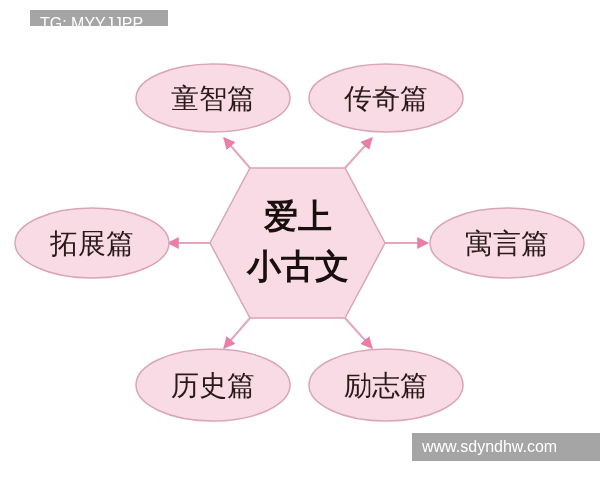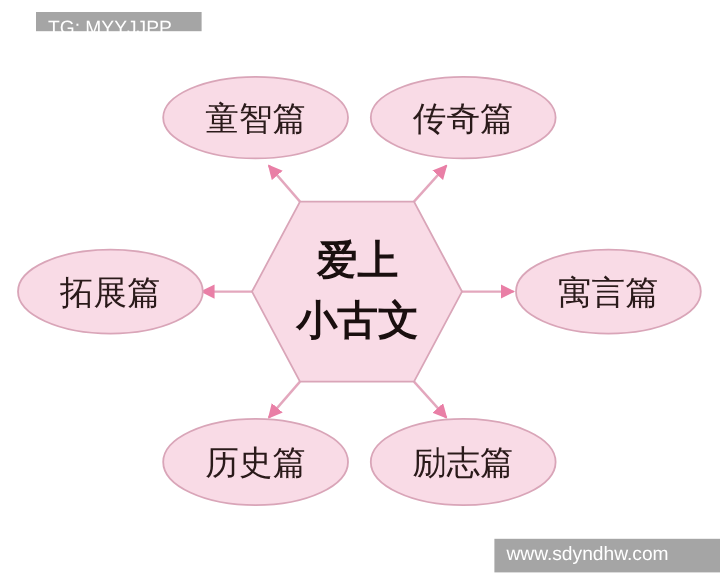--- a/index.html
+++ b/index.html
@@ -1,21 +1,21 @@
 <!DOCTYPE html>
 <html><head>
 <meta charset="utf-8">
 <style>
   html, body { margin:0; padding:0; }
   body { width:600px; height:480px; background:#ffffff; position:relative; overflow:hidden;
          font-family: "DejaVu Sans", sans-serif; }
   .badge { position:absolute; background:#a5a5a5; color:#ffffff;
            font-family:"Liberation Sans", sans-serif; font-size:16px; line-height:28px; padding:0 10px; }
   #tg { left:10px; top:10px; height:16px; width:118px;margin-left:20px; }
-  #wm { left:412px; top:449px; height:28px; width:168px; font-size:16px; }
+  #wm { left:412px; top:433px; height:28px; width:168px; font-size:16px; }
   svg { position:absolute; left:0; top:0; }
   .node-text { font-family:"DejaVu Serif", serif; font-size:28px; fill:#2a1a1a; }
   .center-text { font-family:"DejaVu Sans", sans-serif; font-size:34px; fill:#1a0f0f; font-weight:bold; }
 </style>
 </head>
 <body>
 
 <svg width="600" height="480" viewBox="0 0 600 480">
   <defs>
     <marker id="arr" viewBox="0 0 10 10" refX="9" refY="5" markerWidth="6" markerHeight="6" orient="auto">

